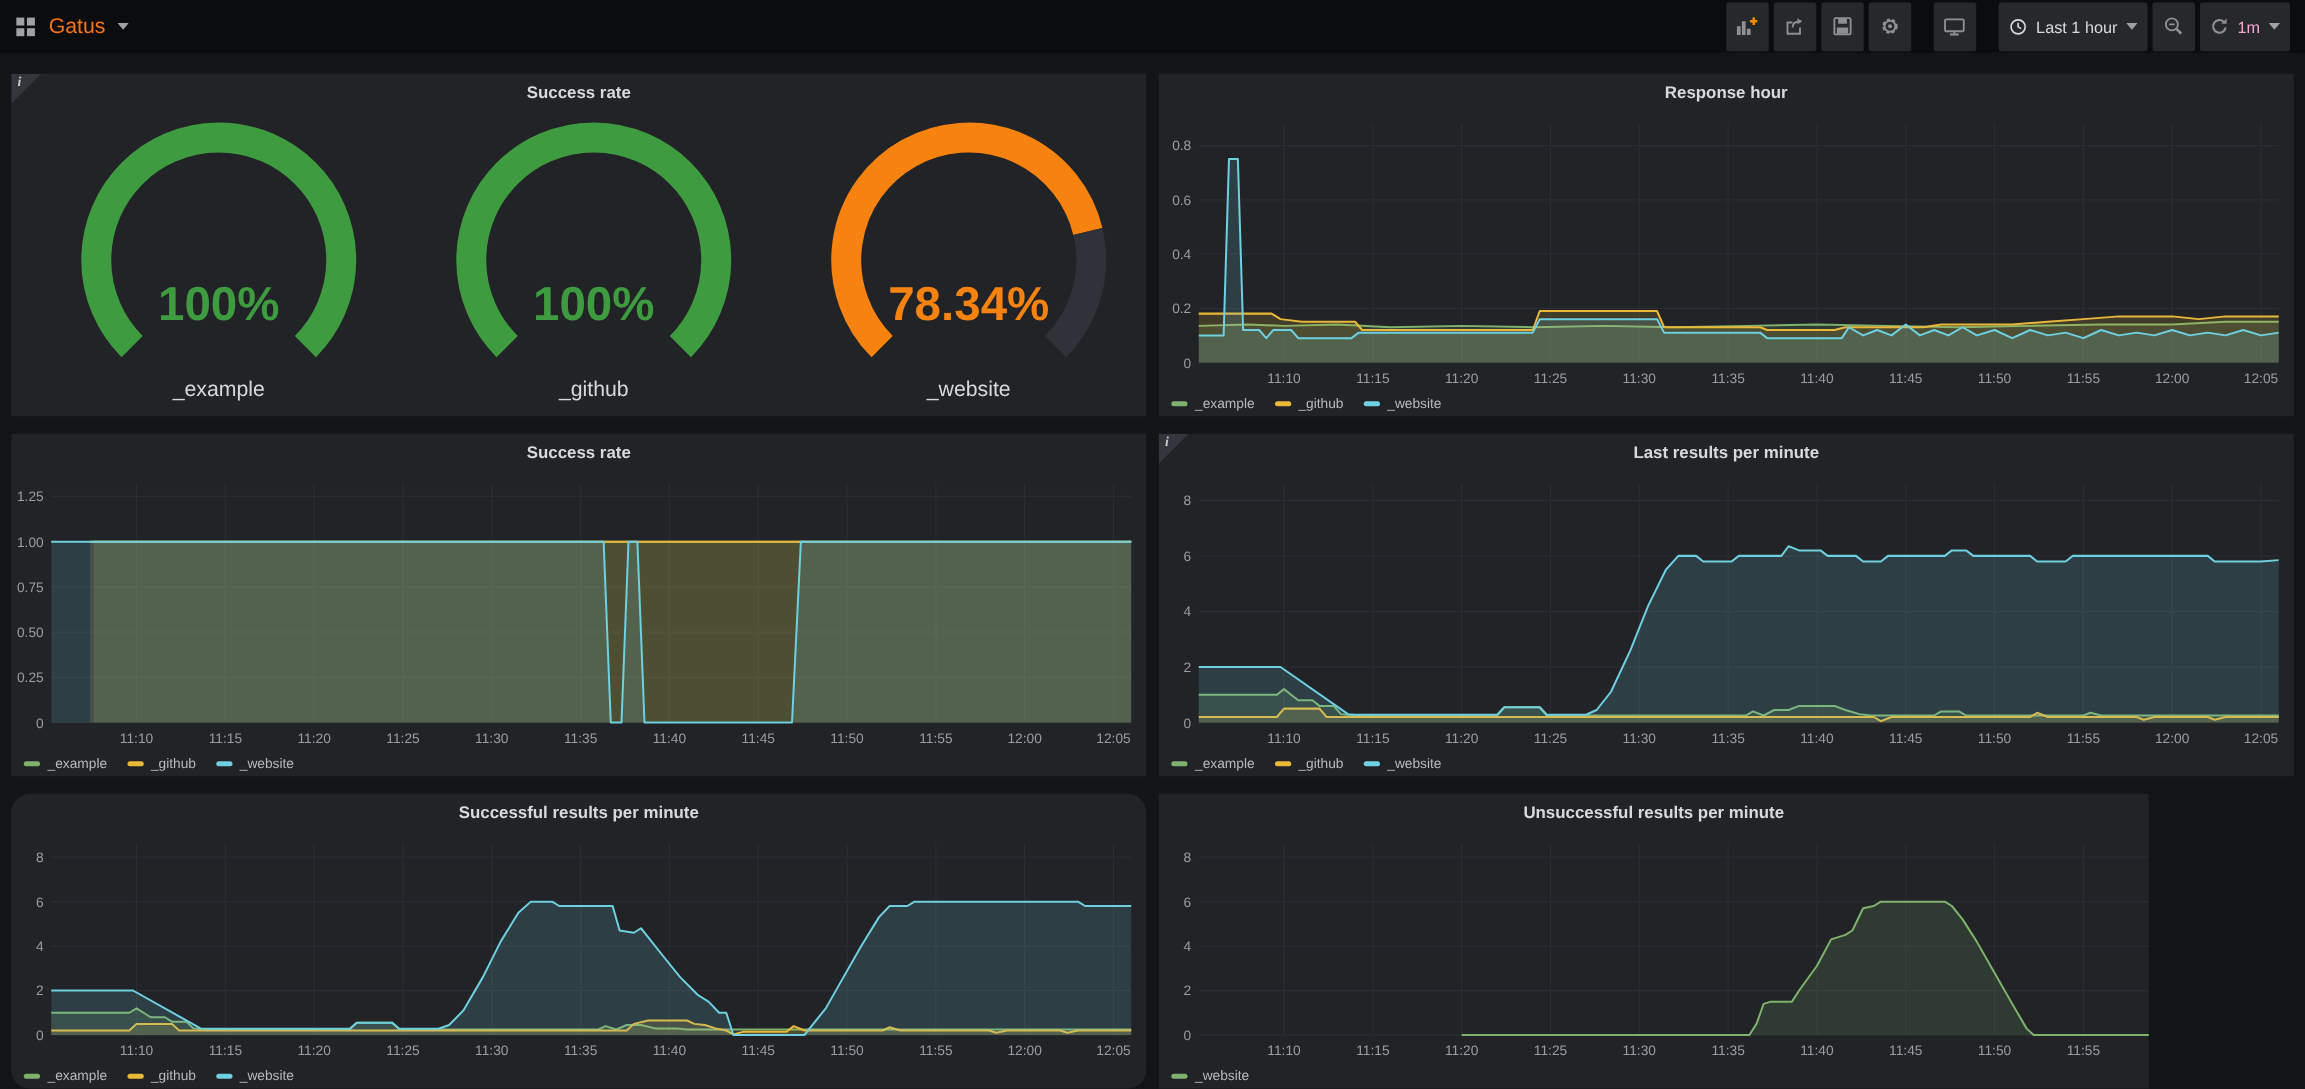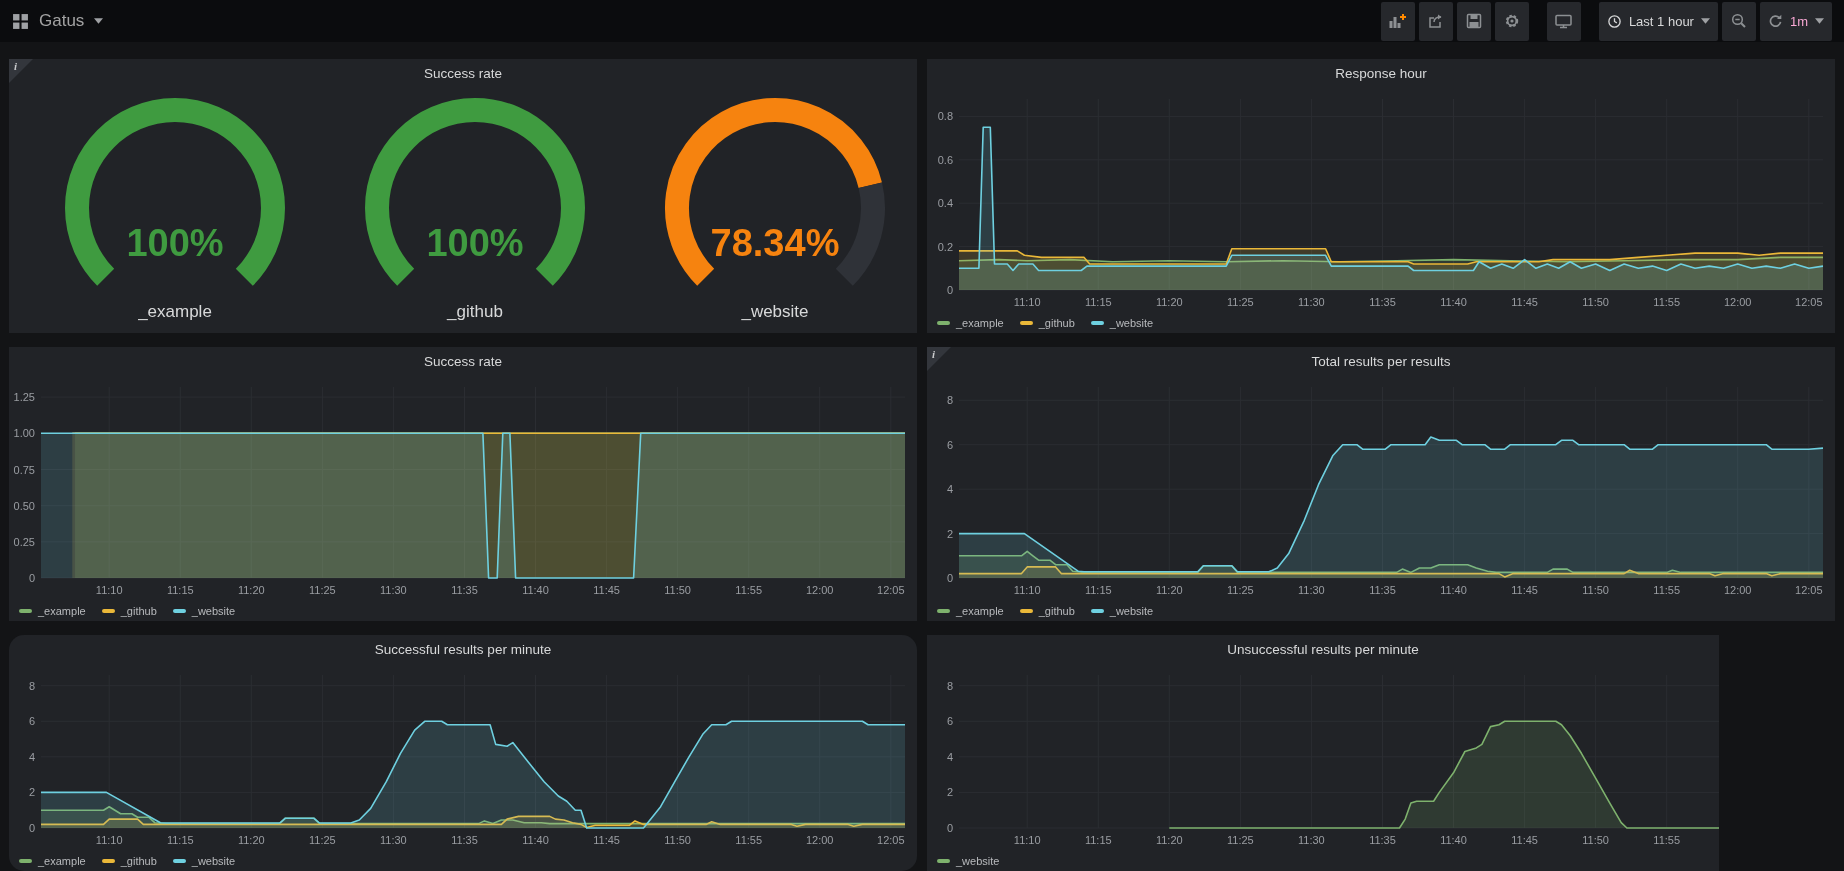--- a/index.html
+++ b/index.html
@@ -9,42 +9,42 @@
     font-family:"Liberation Sans", sans-serif;
     -webkit-font-smoothing:antialiased;
   }
   
   .navbar{
     position:absolute;left:0;top:0;width:1844px;height:42px;
     background:#0b0c0e;display:flex;align-items:center;justify-content:space-between;
     padding:0 12px;box-sizing:border-box;z-index:10;
   }
   .nav-left{display:flex;align-items:center;gap:10px;}
-  .dash-title{color:#a3a3a3;font-size:17px;font-weight:500;cursor:pointer;}
+  .dash-title{color:#f97316;font-size:17px;font-weight:500;cursor:pointer;}
   .nav-right{display:flex;align-items:center;}
   .nav-btn{
     height:39px;min-width:34px;background:#26282c;border-radius:2px;
     display:flex;align-items:center;justify-content:center;gap:7px;
     padding:0 8px;margin-left:4px;box-sizing:border-box;cursor:pointer;
   }
   .nav-btn.gap{margin-left:18px;}
   .nav-btn span{font-size:13px;color:#d8d9da;white-space:nowrap;}
   .nav-btn .interval{color:#f9a8d4;font-weight:500;}
   .icon{display:inline-block;line-height:0;}
   
   .panel{position:absolute;background:#212327;overflow:hidden;}
   #p0{left:9px;top:59px;width:908px;height:274px;}
   #p1{left:927px;top:59px;width:908px;height:274px;}
   #p2{left:9px;top:347px;width:908px;height:274px;}
   #p3{left:927px;top:347px;width:908px;height:274px;}
   #p4{left:9px;top:635px;width:908px;height:236px;border-radius:15px;}
   #p5{left:927px;top:635px;width:792px;height:236px;}
   .panel-title{
     height:28px;line-height:30px;text-align:center;
-    color:#d8d9da;font-size:13.5px;font-weight:400;cursor:pointer;
+    color:#d8d9da;font-size:13.5px;font-weight:700;cursor:pointer;
   }
   .info-corner{
     position:absolute;top:0;left:0;width:0;height:0;z-index:5;cursor:pointer;
     border-style:solid;border-width:24px 24px 0 0;
     border-color:#33363c transparent transparent transparent;
   }
   .info-corner i{
     position:absolute;top:-23px;left:5px;
     font:italic bold 11px "Liberation Serif", serif;color:#c9cacc;
   }
@@ -308,21 +308,21 @@
         <span class="legend-swatch" style="background: rgb(110, 208, 224);"></span>
         <span>_website</span>
       </span>
     </div>
 </div>
 
 <div class="panel" id="p3">
   <div class="info-corner">
       <i>i</i>
     </div>
-  <div class="panel-title">Total results per results</div>
+  <div class="panel-title">Last results per minute</div>
   <svg class="chart-svg h246" viewBox="0 0 908 246">
       <line x1="32" y1="203.0" x2="896" y2="203.0" stroke="#2b2d32" stroke-width="1"></line>
       <text x="26" y="207.0" text-anchor="end" fill="#9a9da2" font-size="11">0</text>
       <line x1="32" y1="158.6" x2="896" y2="158.6" stroke="#2b2d32" stroke-width="1"></line>
       <text x="26" y="162.6" text-anchor="end" fill="#9a9da2" font-size="11">2</text>
       <line x1="32" y1="114.2" x2="896" y2="114.2" stroke="#2b2d32" stroke-width="1"></line>
       <text x="26" y="118.2" text-anchor="end" fill="#9a9da2" font-size="11">4</text>
       <line x1="32" y1="69.7" x2="896" y2="69.7" stroke="#2b2d32" stroke-width="1"></line>
       <text x="26" y="73.7" text-anchor="end" fill="#9a9da2" font-size="11">6</text>
       <line x1="32" y1="25.3" x2="896" y2="25.3" stroke="#2b2d32" stroke-width="1"></line>

